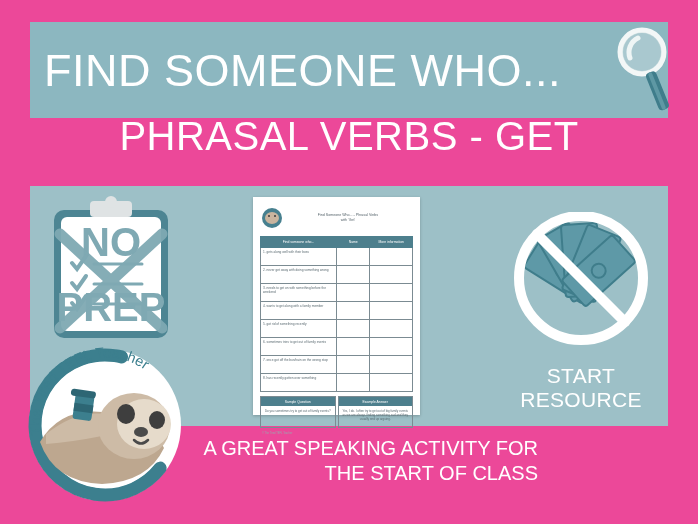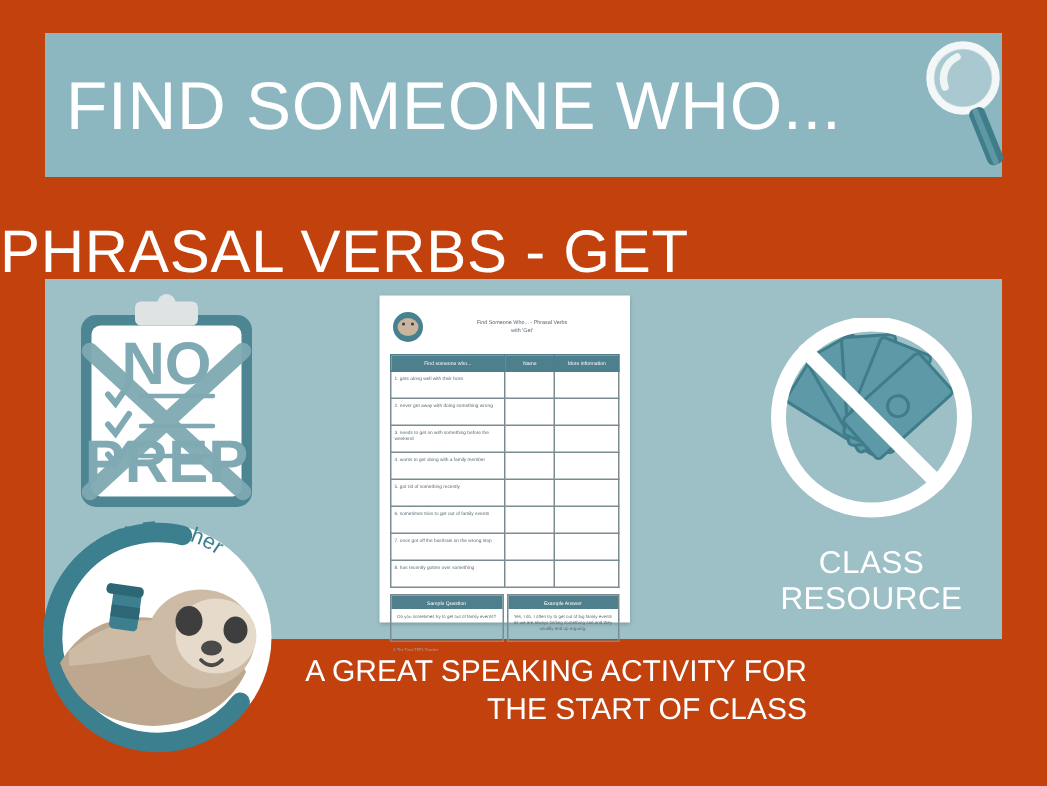--- a/index.html
+++ b/index.html
@@ -2,21 +2,21 @@
 <html><head>
 <meta charset="utf-8">
 <style>
   html,body{margin:0;padding:0;}
   body{
     width:698px;height:524px;overflow:hidden;
     font-family:"Liberation Sans", sans-serif;
     background:#3b8090;
     position:relative;
   }
-  .poster{position:absolute;inset:0;background:#c2410c;}
+  .poster{position:absolute;inset:0;background:#ec4899;}
 
   
   .panel-top{
     position:absolute;left:30px;top:22px;width:638px;height:96px;
     background:#8cb7c0;
   }
   .panel-body{
     position:absolute;left:30px;top:186px;width:638px;height:240px;
     background:#9dc0c7;
   }
@@ -27,22 +27,22 @@
     display:flex;align-items:center;
   }
   .headline-text{
     color:#ffffff;font-size:45px;line-height:1;letter-spacing:.5px;
     font-weight:400;margin-left:14px;white-space:nowrap;
   }
   .magnifier{
     position:absolute;left:612px;top:24px;width:70px;height:92px;
   }
   .subhead{
-    position:absolute;left:0;top:136px;width:698px;height:64px;
-    display:flex;align-items:center;justify-content:flex-start;
+    position:absolute;left:0;top:104px;width:698px;height:64px;
+    display:flex;align-items:center;justify-content:center;
   }
   .subhead-text{
     color:#ffffff;font-size:40px;letter-spacing:.5px;white-space:nowrap;
   }
 
   
   .noprep{position:absolute;left:44px;top:196px;width:134px;height:148px;}
 
   
   .badge{position:absolute;left:22px;top:342px;width:166px;height:166px;}
@@ -265,18 +265,18 @@
             </g>
           <g transform="rotate(48)">
               <rect x="-16" y="-56" width="36" height="68" rx="3"></rect>
               <circle cx="2" cy="-22" r="7" fill="none"></circle>
             </g>
         </g>
       </g>
       <circle cx="80" cy="66" r="62" fill="none" stroke="#ffffff" stroke-width="10"></circle>
       <path d="M36 22 L124 110" stroke="#ffffff" stroke-width="10" stroke-linecap="round"></path>
     </svg>
-    <div class="free-label">CLASS RESOURCE</div>
+    <div class="free-label">START RESOURCE</div>
   </div>
 
   <div class="tagline">A GREAT SPEAKING ACTIVITY FOR THE START OF CLASS</div>
 
 </div>
 
 </body></html>

